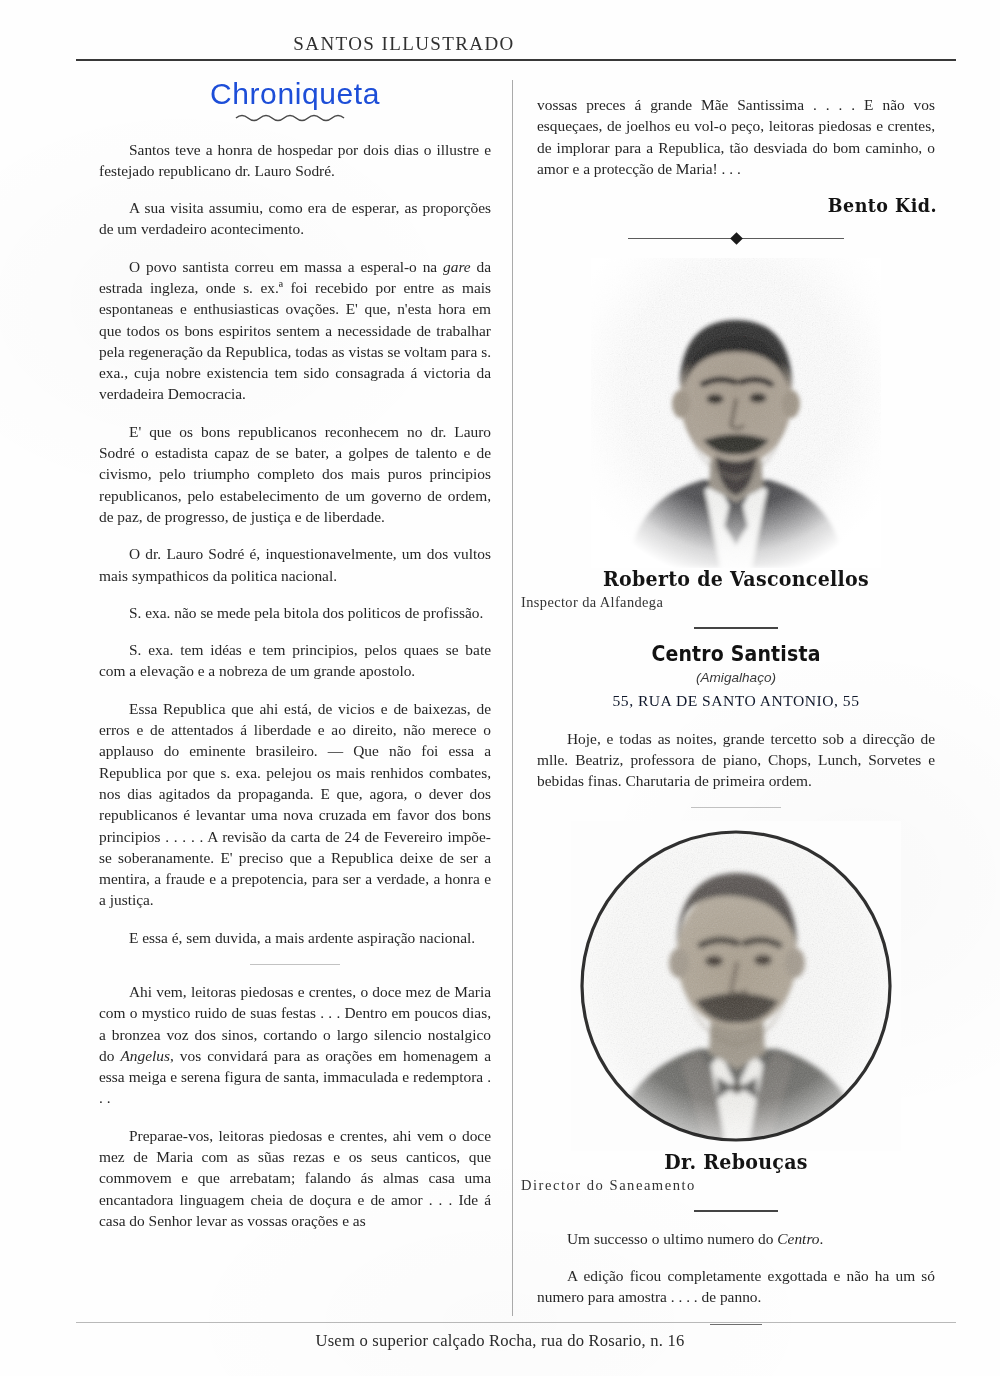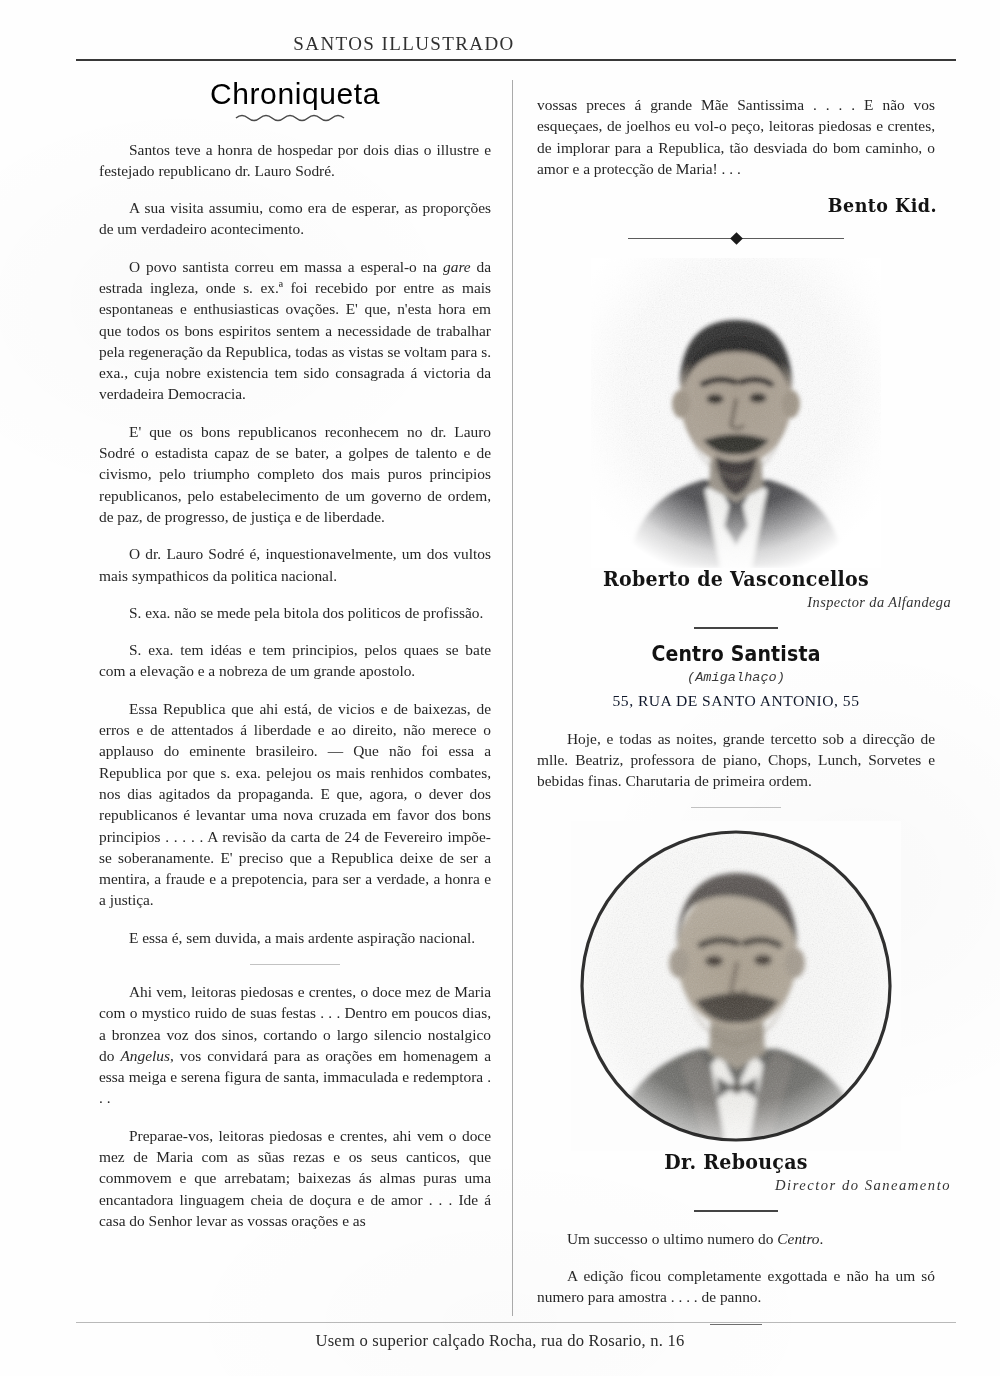--- a/index.html
+++ b/index.html
@@ -78,21 +78,21 @@
     opacity: .75;
   }
 
   
   .chroniqueta {
     text-align: center;
     font-family: "Liberation Sans", "DejaVu Sans", sans-serif;
     font-size: 30px;
     font-weight: 400;
     letter-spacing: .6px;
-    color: #000000;
+    color: #1d4ed8;
     margin: 0 0 2px 0;
     line-height: 1.05;
   }
   .squiggle {
     display: block;
     margin: 2px auto 10px auto;
     width: 122px;
     height: 11px;
   }
   .squiggle path { fill: none; stroke: #4a4a4a; stroke-width: 1.6; }
@@ -168,39 +168,38 @@
     letter-spacing: .3px;
     color: #141414;
     text-align: center;
     line-height: 1.15;
     transform: scaleX(.95);
   }
   .name-role {
     font-family: "Liberation Serif", "DejaVu Serif", serif;
     font-size: 14.4px;
     color: #333;
-    text-align: right;
+    text-align: left;
     letter-spacing: .4px;
     margin-top: 1px;
-    font-style: italic;
   }
   .name-role.spaced { letter-spacing: 1.5px; font-size: 14.6px; }
 
   .ad-title {
     font-family: "DejaVu Sans", "Liberation Sans", sans-serif;
     font-weight: 700;
     font-size: 21px;
     text-align: center;
     color: #121212;
     letter-spacing: .2px;
     transform: scaleX(.9);
     line-height: 1.15;
   }
   .ad-sub {
-    font-family: Liberation Mono, monospace;
+    font-family: Liberation Sans, sans-serif;
     font-style: italic;
     font-size: 13.6px;
     text-align: center;
     color: #3a3a3a;
     margin-top: 1px;
   }
   .ad-addr {
     font-family: "Liberation Serif", "DejaVu Serif", serif;
     font-size: 15.6px;
     text-align: center;
@@ -262,21 +261,21 @@
       <p class="body">S. exa. não se mede pela bitola dos politicos de profissão.</p>
       <p class="body">S. exa. tem idéas e tem principios, pelos quaes se bate com a elevação e a nobreza de um grande apostolo.</p>
       <p class="body">Essa Republica que ahi está, de vicios e de baixezas, de erros e de attentados á liberdade e ao direito, não merece o applauso do eminente brasileiro. — Que não foi essa a Republica por que s. exa. pelejou os mais renhidos combates, nos dias agitados da propaganda. E que, agora, o dever dos republicanos é levantar uma nova cruzada em favor dos bons principios . . . . . A revisão da carta de 24 de Fevereiro impõe-se soberanamente. E' preciso que a Republica deixe de ser a mentira, a fraude e a prepotencia, para ser a verdade, a honra e a justiça.</p>
       <p class="body">E essa é, sem duvida, a mais ardente aspiração nacional.</p>
     </div>
 
     <div class="sep-short faint"></div>
 
     <div>
       <p class="body">Ahi vem, leitoras piedosas e crentes, o doce mez de Maria com o mystico ruido de suas festas . . . Dentro em poucos dias, a bronzea voz dos sinos, cortando o largo silencio nostalgico do <span class="it">Angelus</span>, vos convidará para as orações em homenagem a essa meiga e serena figura de santa, immaculada e redemptora . . .</p>
-      <p class="body">Preparae-vos, leitoras piedosas e crentes, ahi vem o doce mez de Maria com as sũas rezas e os seus canticos, que commovem e que arrebatam; baixezas ás almas puras uma encantadora linguagem cheia de doçura e de amor . . . Ide á casa do Senhor levar as vossas orações e as</p>
+      <p class="body">Preparae-vos, leitoras piedosas e crentes, ahi vem o doce mez de Maria com as sũas rezas e os seus canticos, que commovem e que arrebatam; falando ás almas casa uma encantadora linguagem cheia de doçura e de amor . . . Ide á casa do Senhor levar as vossas orações e as</p>
     </div>
   </div>
 
   <div class="col col-right">
 
     <p class="body noindent">vossas preces á grande Mãe Santissima . . . . E não vos esqueçaes, de joelhos eu vol-o peço, leitoras piedosas e crentes, de implorar para a Republica, tão desviada do bom caminho, o amor e a protecção de Maria! . . .</p>
 
     <div class="signature">Bento Kid.</div>
 
     <div class="orn-rule">

